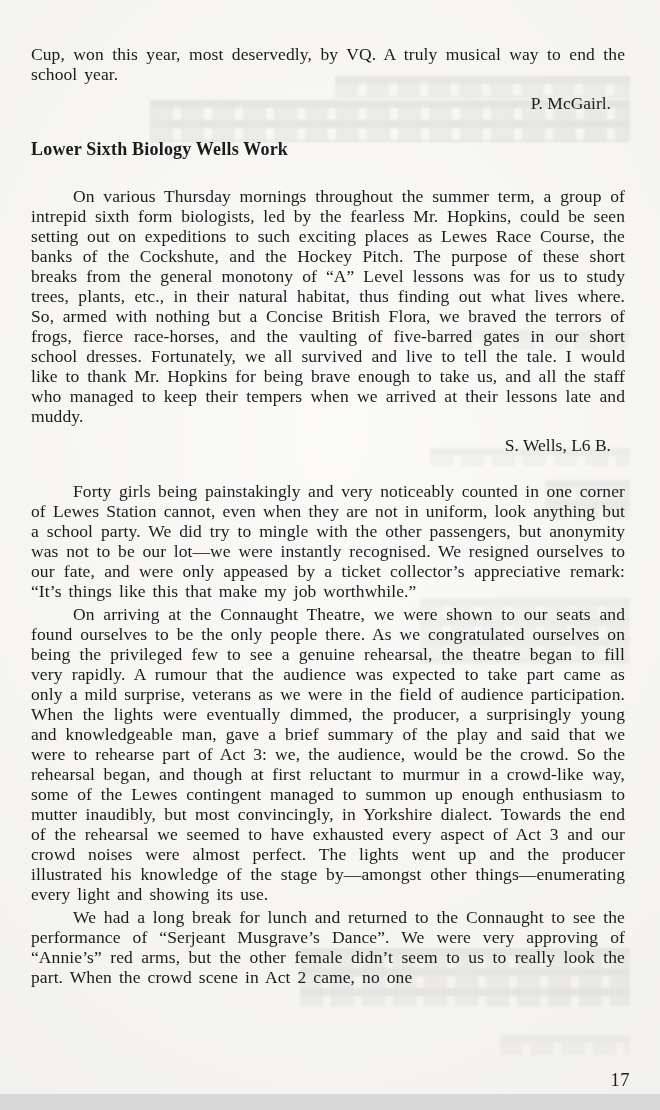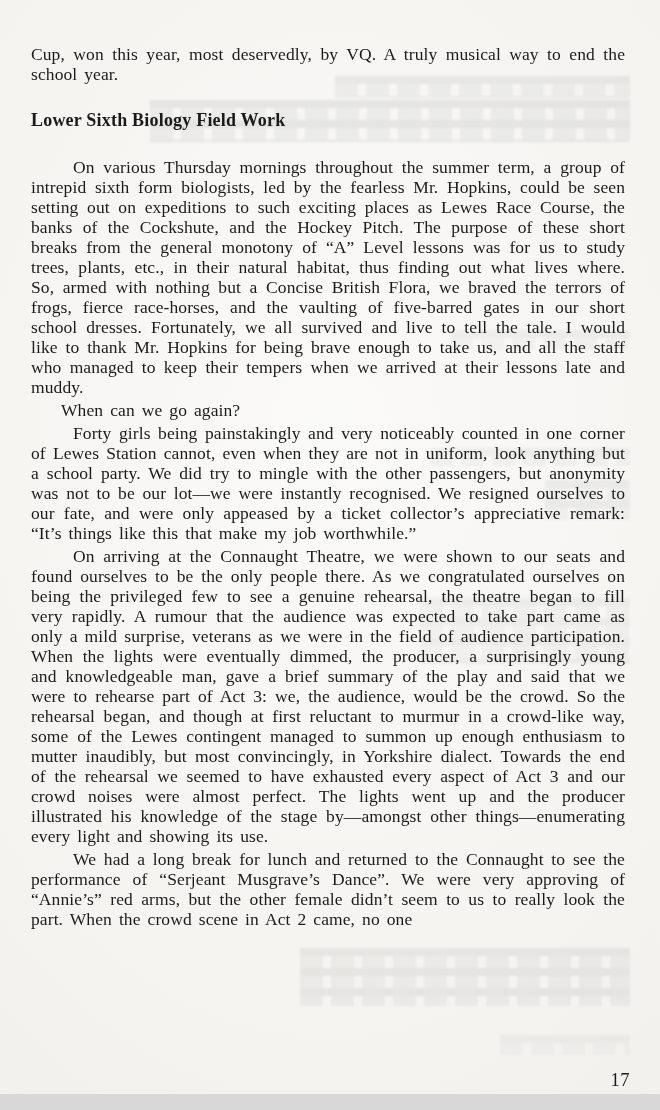--- a/index.html
+++ b/index.html
@@ -88,27 +88,28 @@
   <div class="ghost" style="left:430px; top:448px; width:200px; height:18px; opacity:0.06;"></div>
   <div class="ghost" style="left:545px; top:480px; width:85px; height:40px; opacity:0.07;"></div>
   <div class="ghost" style="left:420px; top:598px; width:210px; height:66px; opacity:0.06;"></div>
   <div class="ghost" style="left:300px; top:948px; width:330px; height:58px; opacity:0.09;"></div>
   <div class="ghost" style="left:500px; top:1035px; width:130px; height:20px; opacity:0.05;"></div>
 
   <main class="text-block">
 
     <p class="para">Cup, won this year, most deservedly, by VQ.  A truly musical way to end the school year.</p>
 
+    <div class="signature">P. McGairl.</div>
 
-    <h2 class="heading">Lower Sixth Biology Field Work</h2>
+    <h2 class="heading">Lower Sixth Biology Wells Work</h2>
 
     <p class="para indent">On various Thursday mornings throughout the summer term, a group of intrepid sixth form biologists, led by the fearless Mr. Hopkins, could be seen setting out on expeditions to such exciting places as Lewes Race Course, the banks of the Cockshute, and the Hockey Pitch.  The purpose of these short breaks from the general monotony of “A” Level lessons was for us to study trees, plants, etc., in their natural habitat, thus finding out what lives where.  So, armed with nothing but a Concise British Flora, we braved the terrors of frogs, fierce race-horses, and the vaulting of five-barred gates in our short school dresses.  Fortunately, we all survived and live to tell the tale.  I would like to thank Mr. Hopkins for being brave enough to take us, and all the staff who managed to keep their tempers when we arrived at their lessons late and muddy.</p>
 
-    <p class="para ask">When can we go again?</p>
 
+    <div class="signature">S. Wells, L6 B.</div>
 
 
     <p class="para indent">Forty girls being painstakingly and very noticeably counted in one corner of Lewes Station cannot, even when they are not in uniform, look anything but a school party.  We did try to mingle with the other passengers, but anonymity was not to be our lot—we were instantly recognised.  We resigned ourselves to our fate, and were only appeased by a ticket collector’s appreciative remark: “It’s things like this that make my job worthwhile.”</p>
 
     <p class="para indent">On arriving at the Connaught Theatre, we were shown to our seats and found ourselves to be the only people there.  As we congratulated ourselves on being the privileged few to see a genuine rehearsal, the theatre began to fill very rapidly.  A rumour that the audience was expected to take part came as only a mild surprise, veterans as we were in the field of audience participation.  When the lights were eventually dimmed, the producer, a surprisingly young and knowledgeable man, gave a brief summary of the play and said that we were to rehearse part of Act 3: we, the audience, would be the crowd.  So the rehearsal began, and though at first reluctant to murmur in a crowd-like way, some of the Lewes contingent managed to summon up enough enthusiasm to mutter inaudibly, but most convincingly, in Yorkshire dialect.  Towards the end of the rehearsal we seemed to have exhausted every aspect of Act 3 and our crowd noises were almost perfect.  The lights went up and the producer illustrated his knowledge of the stage by—amongst other things—enumerating every light and showing its use.</p>
 
     <p class="para indent">We had a long break for lunch and returned to the Connaught to see the performance of “Serjeant Musgrave’s Dance”.  We were very approving of “Annie’s” red arms, but the other female didn’t seem to us to really look the part.  When the crowd scene in Act 2 came, no one</p>
 
   </main>
 

